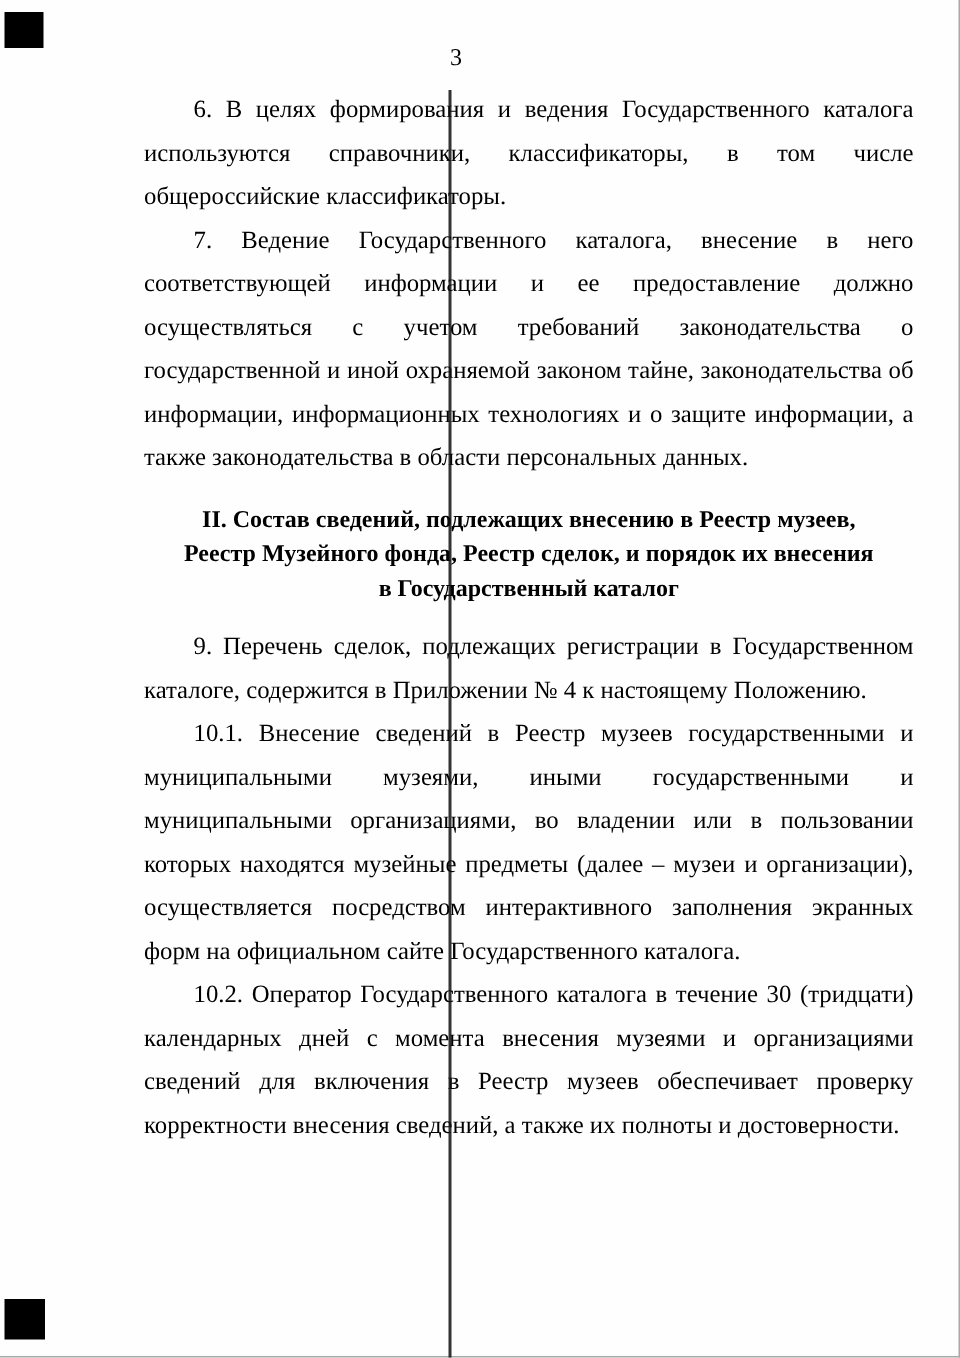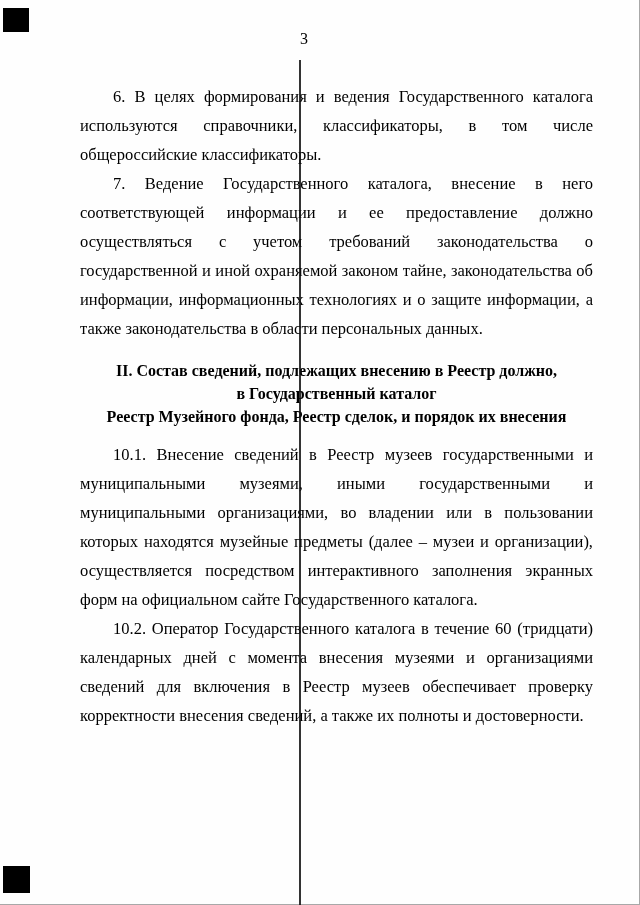--- a/index.html
+++ b/index.html
@@ -38,26 +38,25 @@
     position: absolute;
     top: 30px;
     left: 0;
     width: 608px;
     text-align: center;
     font-size: 16px;
   }
   .text-block {
     position: absolute;
     top: 58px;
-    left: 80px;
+    left: 96px;
     width: 513px;
     font-size: 16.5px;
     line-height: 29px;
     text-align: justify;
-    margin-top: 24px;
   }
   .para {
     text-indent: 33px;
   }
   .section-heading {
     font-weight: bold;
     text-align: center;
     text-indent: 0;
     font-size: 16px;
     line-height: 23px;
@@ -74,22 +73,23 @@
   <div class="corner-mark bottom"></div>
   <div class="fold-line"></div>
 
   <div class="page-number">3</div>
 
   <div class="text-block">
     <p class="para">6. В целях формирования и ведения Государственного каталога используются справочники, классификаторы, в том числе общероссийские классификаторы.</p>
     <p class="para">7. Ведение Государственного каталога, внесение в него соответствующей информации и ее предоставление должно осуществляться с учетом требований законодательства о государственной и иной охраняемой законом тайне, законодательства об информации, информационных технологиях и о защите информации, а также законодательства в области персональных данных.</p>
 
     <div class="section-heading">
-      <div>II. Состав сведений, подлежащих внесению в Реестр должно,</div>
+      <div>II. Состав сведений, подлежащих внесению в Реестр музеев,</div>
+      <div>Реестр Музейного фонда, Реестр сделок, и порядок их внесения</div>
       <div>в Государственный каталог</div>
-      <div>Реестр Музейного фонда, Реестр сделок, и порядок их внесения</div>
     </div>
 
+    <p class="para">9. Перечень сделок, подлежащих регистрации в Государственном каталоге, содержится в Приложении № 4 к настоящему Положению.</p>
     <p class="para">10.1. Внесение сведений в Реестр музеев государственными и муниципальными музеями, иными государственными и муниципальными организациями, во владении или в пользовании которых находятся музейные предметы (далее – музеи и организации), осуществляется посредством интерактивного заполнения экранных форм на официальном сайте Государственного каталога.</p>
-    <p class="para">10.2. Оператор Государственного каталога в течение 60 (тридцати) календарных дней с момента внесения музеями и организациями сведений для включения в Реестр музеев обеспечивает проверку корректности внесения сведений, а также их полноты и достоверности.</p>
+    <p class="para">10.2. Оператор Государственного каталога в течение 30 (тридцати) календарных дней с момента внесения музеями и организациями сведений для включения в Реестр музеев обеспечивает проверку корректности внесения сведений, а также их полноты и достоверности.</p>
   </div>
 
 </div>
 
 </body></html>

